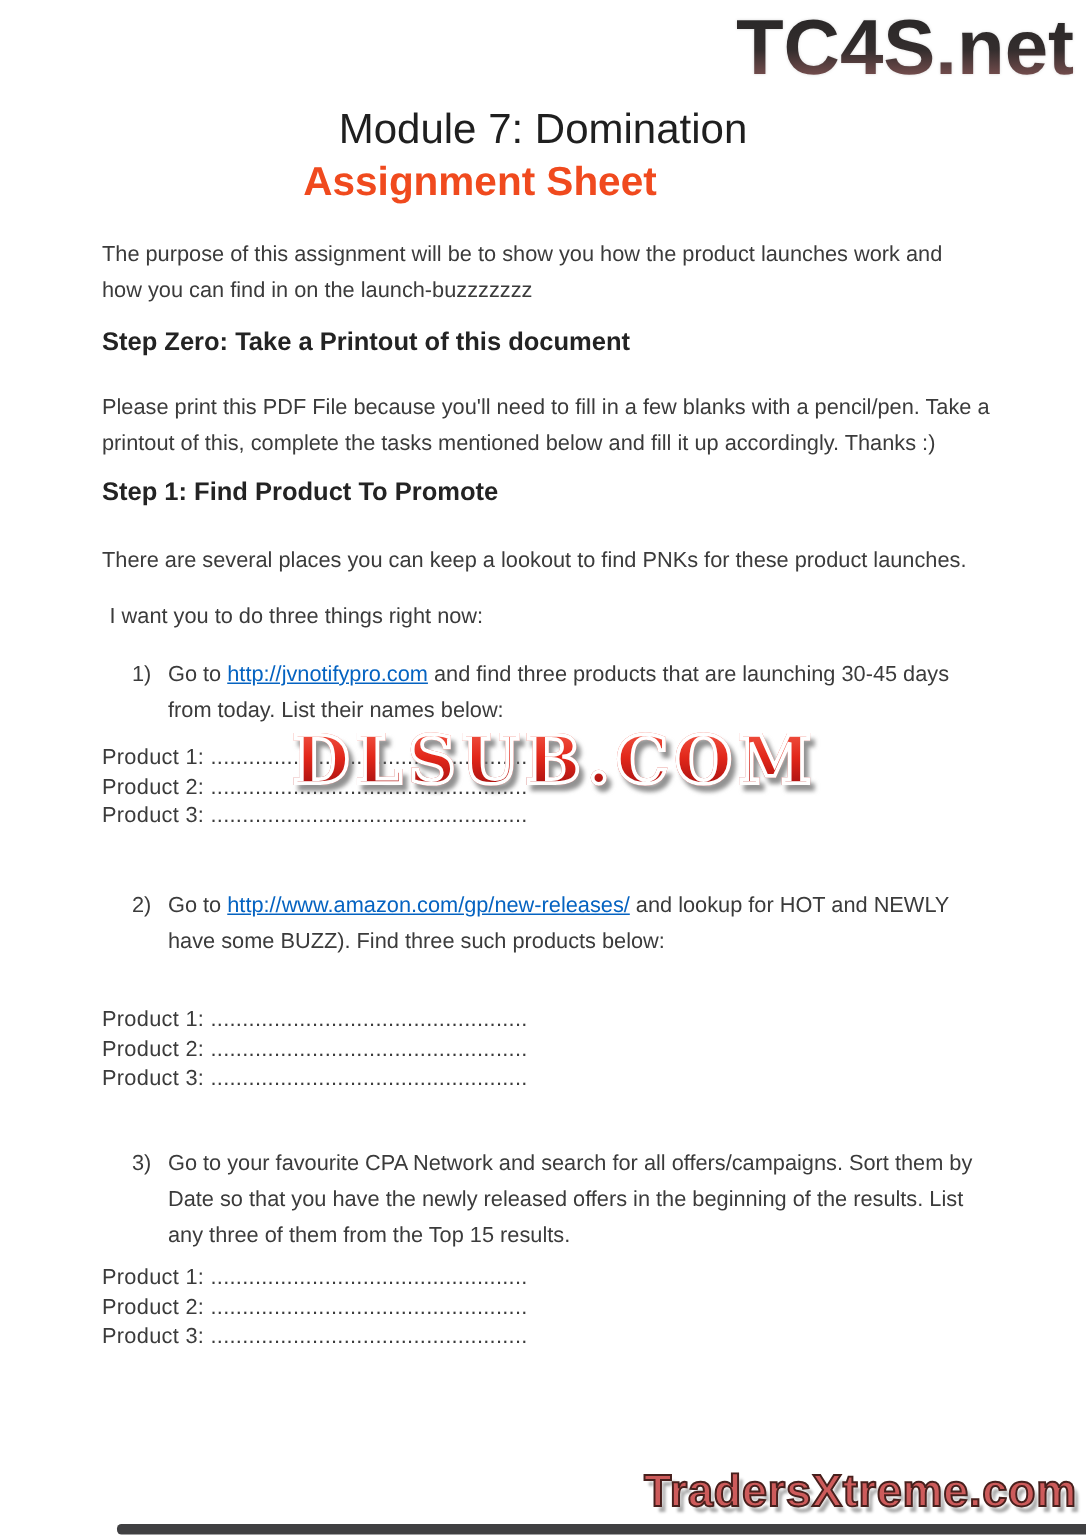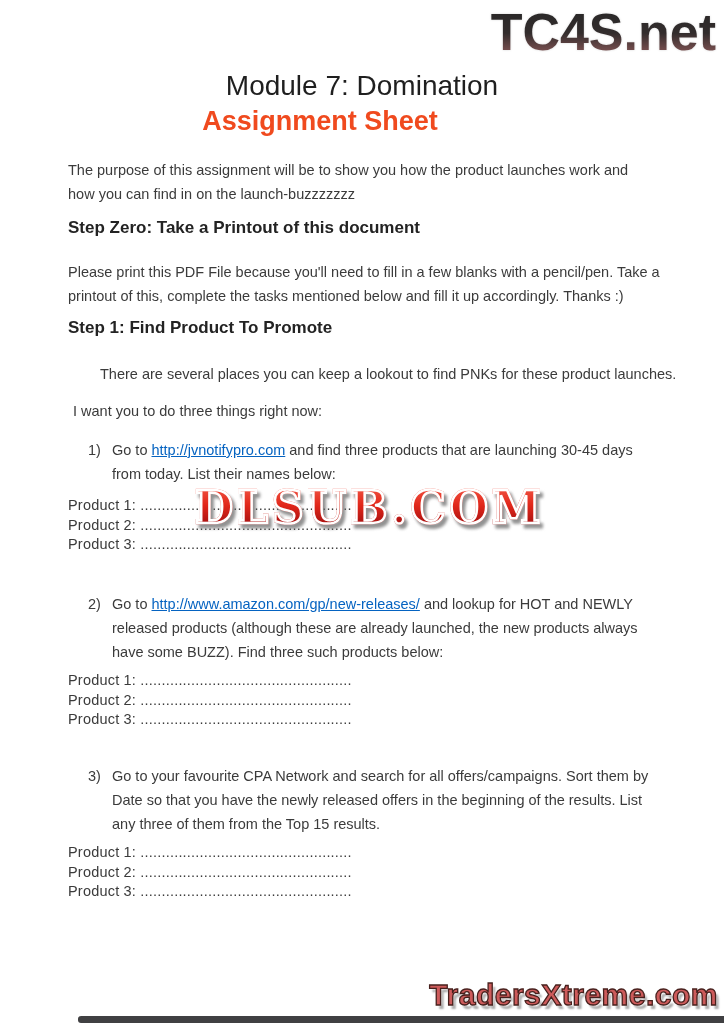--- a/index.html
+++ b/index.html
@@ -87,21 +87,21 @@
 
 <div class="abs heading" style="top:218px;">Step Zero: Take a Printout of this document</div>
 
 <div class="abs para" style="top:260px;">
   <div class="line">Please print this PDF File because you'll need to fill in a few blanks with a pencil/pen. Take a</div>
   <div class="line">printout of this, complete the tasks mentioned below and fill it up accordingly. Thanks :)</div>
 </div>
 
 <div class="abs heading" style="top:318px;">Step 1: Find Product To Promote</div>
 
-<div class="abs para" style="top:362px;margin-left:32px;">
+<div class="abs para" style="top:362px;">
   <div class="line">There are several places you can keep a lookout to find PNKs for these product launches.</div>
 </div>
 
 <div class="abs para" style="top:399px;">
   <div class="line lead-indent">I want you to do three things right now:</div>
 </div>
 
 <div class="abs task" style="top:438px;">
   <span class="num">1)</span>
   <div class="task-text">
@@ -115,21 +115,20 @@
   <div class="blank-line">Product 2: ..................................................</div>
   <div class="blank-line">Product 3: ..................................................</div>
 </div>
 
 <div class="abs watermark">DLSUB.COM</div>
 
 <div class="abs task" style="top:592px;">
   <span class="num">2)</span>
   <div class="task-text">
     <div class="task-line"><span>Go to </span><a class="doc-link">http://www.amazon.com/gp/new-releases/</a><span> and lookup for HOT and NEWLY</span></div>
-    <div class="task-line">released products (although these are already launched, the new products always</div>
     <div class="task-line">have some BUZZ). Find three such products below:</div>
   </div>
 </div>
 
 <div class="abs product-group" style="top:671px;">
   <div class="blank-line">Product 1: ..................................................</div>
   <div class="blank-line">Product 2: ..................................................</div>
   <div class="blank-line">Product 3: ..................................................</div>
 </div>
 

